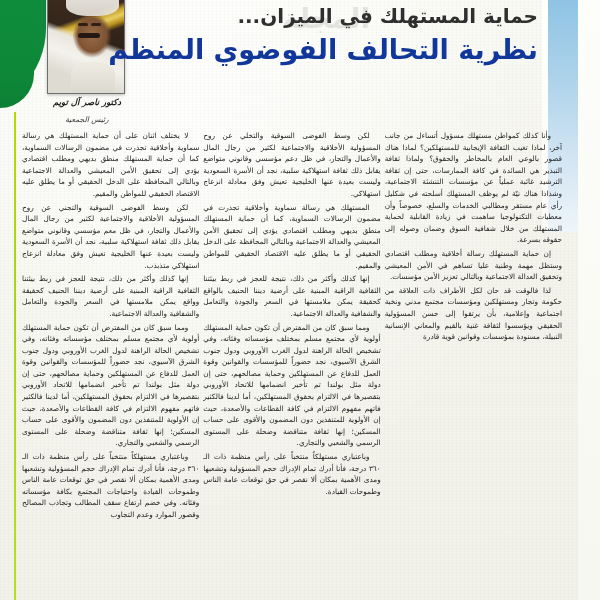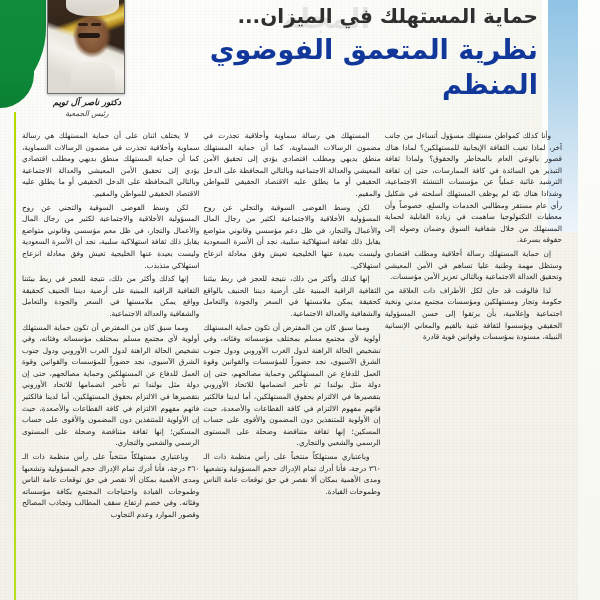--- a/index.html
+++ b/index.html
@@ -225,21 +225,21 @@
     font-size: 8.5px;
     font-weight: bold;
     color: #1e1e1e;
     line-height: 1.35;
     white-space: nowrap;
   }
   .byline .role {
     font-size: 7.5px;
     color: #3a3a3a;
     line-height: 1.4;
-    margin-top: 1px;
+    margin-top: 7px;
   }
 
   
   .columns {
     position: absolute;
     top: 130px;
     left: 22px;
     right: 38px;
     bottom: 2px;
     display: flex;
@@ -292,40 +292,40 @@
         <div class="ghutra-top"></div>
         <div class="brow-l"></div>
         <div class="brow-r"></div>
         <div class="moustache"></div>
         <div class="neck"></div>
       </div>
     </div>
 
     <div class="title-block">
       <div class="kicker">حماية المستهلك في الميزان...</div>
-      <div class="headline">نظرية المتعمق الفوضوي المنظم</div>
+      <div class="headline">نظرية التحالف الفوضوي المنظم</div>
     </div>
 
     <div class="byline">
       <div class="name">دكتور ناصر آل تويم</div>
       <div class="role">رئيس الجمعية</div>
     </div>
   </div>
 
   <div class="columns">
     <div class="col" id="col-right">
         <p>لا يختلف اثنان على أن حماية المستهلك هي رسالة سماوية وأخلاقية تجذرت في مضمون الرسالات السماوية، كما أن حماية المستهلك منطق بديهي ومطلب اقتصادي يؤدي إلى تحقيق الأمن المعيشي والعدالة الاجتماعية وبالتالي المحافظة على الدخل الحقيقي أو ما يطلق عليه الاقتصاد الحقيقي للمواطن والمقيم.</p>
         <p>لكن وسط الفوضى السوقية والتجني عن روح المسؤولية الأخلاقية والاجتماعية لكثير من رجال المال والأعمال والتجار، في ظل معم مؤسسي وقانوني متواضع يقابل ذلك ثقافة استهلاكية سلبية، نجد أن الأسرة السعودية وليست بعيدة عنها الخليجية تعيش وفق معادلة انزعاج استهلاكي متذبذب.</p>
         <p>إنها كذلك وأكثر من ذلك، نتيجة للعجز في ربط بيئتنا الثقافية الراقية المبنية على أرضية ديننا الحنيف كحقيقة وواقع يمكن ملامستها في السعر والجودة والتعامل والشفافية والعدالة الاجتماعية.</p>
         <p>ومما سبق كان من المفترض أن تكون حماية المستهلك أولوية لأي مجتمع مسلم بمختلف مؤسساته وفئاته، وفي تشخيص الحالة الراهنة لدول الغرب الأوروبي ودول جنوب الشرق الآسيوي، نجد حضوراً للمؤسسات والقوانين وقوة العمل للدفاع عن المستهلكين وحماية مصالحهم، حتى إن دولة مثل بولندا تم تأخير انضمامها للاتحاد الأوروبي بتقصيرها في الالتزام بحقوق المستهلكين، أما لدينا فالكثير فاتهم مفهوم الالتزام في كافة القطاعات والأصعدة، حيث إن الأولوية للمتنفذين دون المضمون والأقوى على حساب المسكين؛ إنها ثقافة متناقضة وضحلة على المستوى الرسمي والشعبي والتجاري.</p>
         <p>وباعتباري مستهلكاً منتخباً على رأس منظمة ذات الـ ٣٦٠ درجة، فأنا أدرك تمام الإدراك حجم المسؤولية وتشعبها ومدى الأهمية بمكان ألا نقصر في حق توقعات عامة الناس وطموحات القيادة واحتياجات المجتمع بكافة مؤسساته وفئاته. وفي خضم ارتفاع سقف المطالب وتجاذب المصالح وقصور الموارد وعدم التجاوب</p>
       </div>
     <div class="col" id="col-middle">
+        <p>لكن وسط الفوضى السوقية والتخلي عن روح المسؤولية الأخلاقية والاجتماعية لكثير من رجال المال والأعمال والتجار، في ظل دعم مؤسسي وقانوني متواضع يقابل ذلك ثقافة استهلاكية سلبية، نجد أن الأسرة السعودية وليست بعيدة عنها الخليجية تعيش وفق معادلة انزعاج استهلاكي.</p>
         <p>المستهلك هي رسالة سماوية وأخلاقية تجذرت في مضمون الرسالات السماوية، كما أن حماية المستهلك منطق بديهي ومطلب اقتصادي يؤدي إلى تحقيق الأمن المعيشي والعدالة الاجتماعية وبالتالي المحافظة على الدخل الحقيقي أو ما يطلق عليه الاقتصاد الحقيقي للمواطن والمقيم.</p>
-        <p>لكن وسط الفوضى السوقية والتخلي عن روح المسؤولية الأخلاقية والاجتماعية لكثير من رجال المال والأعمال والتجار، في ظل دعم مؤسسي وقانوني متواضع يقابل ذلك ثقافة استهلاكية سلبية، نجد أن الأسرة السعودية وليست بعيدة عنها الخليجية تعيش وفق معادلة انزعاج استهلاكي.</p>
         <p>إنها كذلك وأكثر من ذلك، نتيجة للعجز في ربط بيئتنا الثقافية الراقية المبنية على أرضية ديننا الحنيف بالواقع كحقيقة يمكن ملامستها في السعر والجودة والتعامل والشفافية والعدالة الاجتماعية.</p>
         <p>ومما سبق كان من المفترض أن تكون حماية المستهلك أولوية لأي مجتمع مسلم بمختلف مؤسساته وفئاته، وفي تشخيص الحالة الراهنة لدول الغرب الأوروبي ودول جنوب الشرق الآسيوي، نجد حضوراً للمؤسسات والقوانين وقوة العمل للدفاع عن المستهلكين وحماية مصالحهم، حتى إن دولة مثل بولندا تم تأخير انضمامها للاتحاد الأوروبي بتقصيرها في الالتزام بحقوق المستهلكين، أما لدينا فالكثير فاتهم مفهوم الالتزام في كافة القطاعات والأصعدة، حيث إن الأولوية للمتنفذين دون المضمون والأقوى على حساب المسكين؛ إنها ثقافة متناقضة وضحلة على المستوى الرسمي والشعبي والتجاري.</p>
         <p>وباعتباري مستهلكاً منتخباً على رأس منظمة ذات الـ ٣٦٠ درجة، فأنا أدرك تمام الإدراك حجم المسؤولية وتشعبها ومدى الأهمية بمكان ألا نقصر في حق توقعات عامة الناس وطموحات القيادة.</p>
       </div>
     <div class="col" id="col-left">
         <p>وأنا كذلك كمواطن مستهلك مسؤول أتساءل من جانب آخر، لماذا تغيب الثقافة الإيجابية للمستهلكين؟ لماذا هناك قصور بالوعي العام بالمخاطر والحقوق؟ ولماذا ثقافة التبذير هي السائدة في كافة الممارسات، حتى إن ثقافة الترشيد غائبة عملياً عن مؤسسات التنشئة الاجتماعية، وشذاذا هناك نيّة لم يوظف المستهلك أسلحته في شكليل رأي عام مستقر ومطالبي الخدمات والسلع، خصوصاً وأن معطيات التكنولوجيا ساهمت في زيادة القابلية لحماية المستهلك من خلال شفافية السوق وضمان وصوله إلى حقوقه بسرعة.</p>
         <p>إن حماية المستهلك رسالة أخلاقية ومطلب اقتصادي وستظل مهمة وطنية عليا تساهم في الأمن المعيشي وتحقيق العدالة الاجتماعية وبالتالي تعزيز الأمن مؤسسات.</p>
         <p>لذا فالوقت قد حان لكل الأطراف ذات العلاقة من حكومة وتجار ومستهلكين ومؤسسات مجتمع مدني ونخبة اجتماعية وإعلامية، بأن يرتقوا إلى حسن المسؤولية الحقيقي ويؤسسوا لثقافة غنية بالقيم والمعاني الإنسانية النبيلة، مسنودة بمؤسسات وقوانين قوية قادرة</p>
       </div>
   </div>

